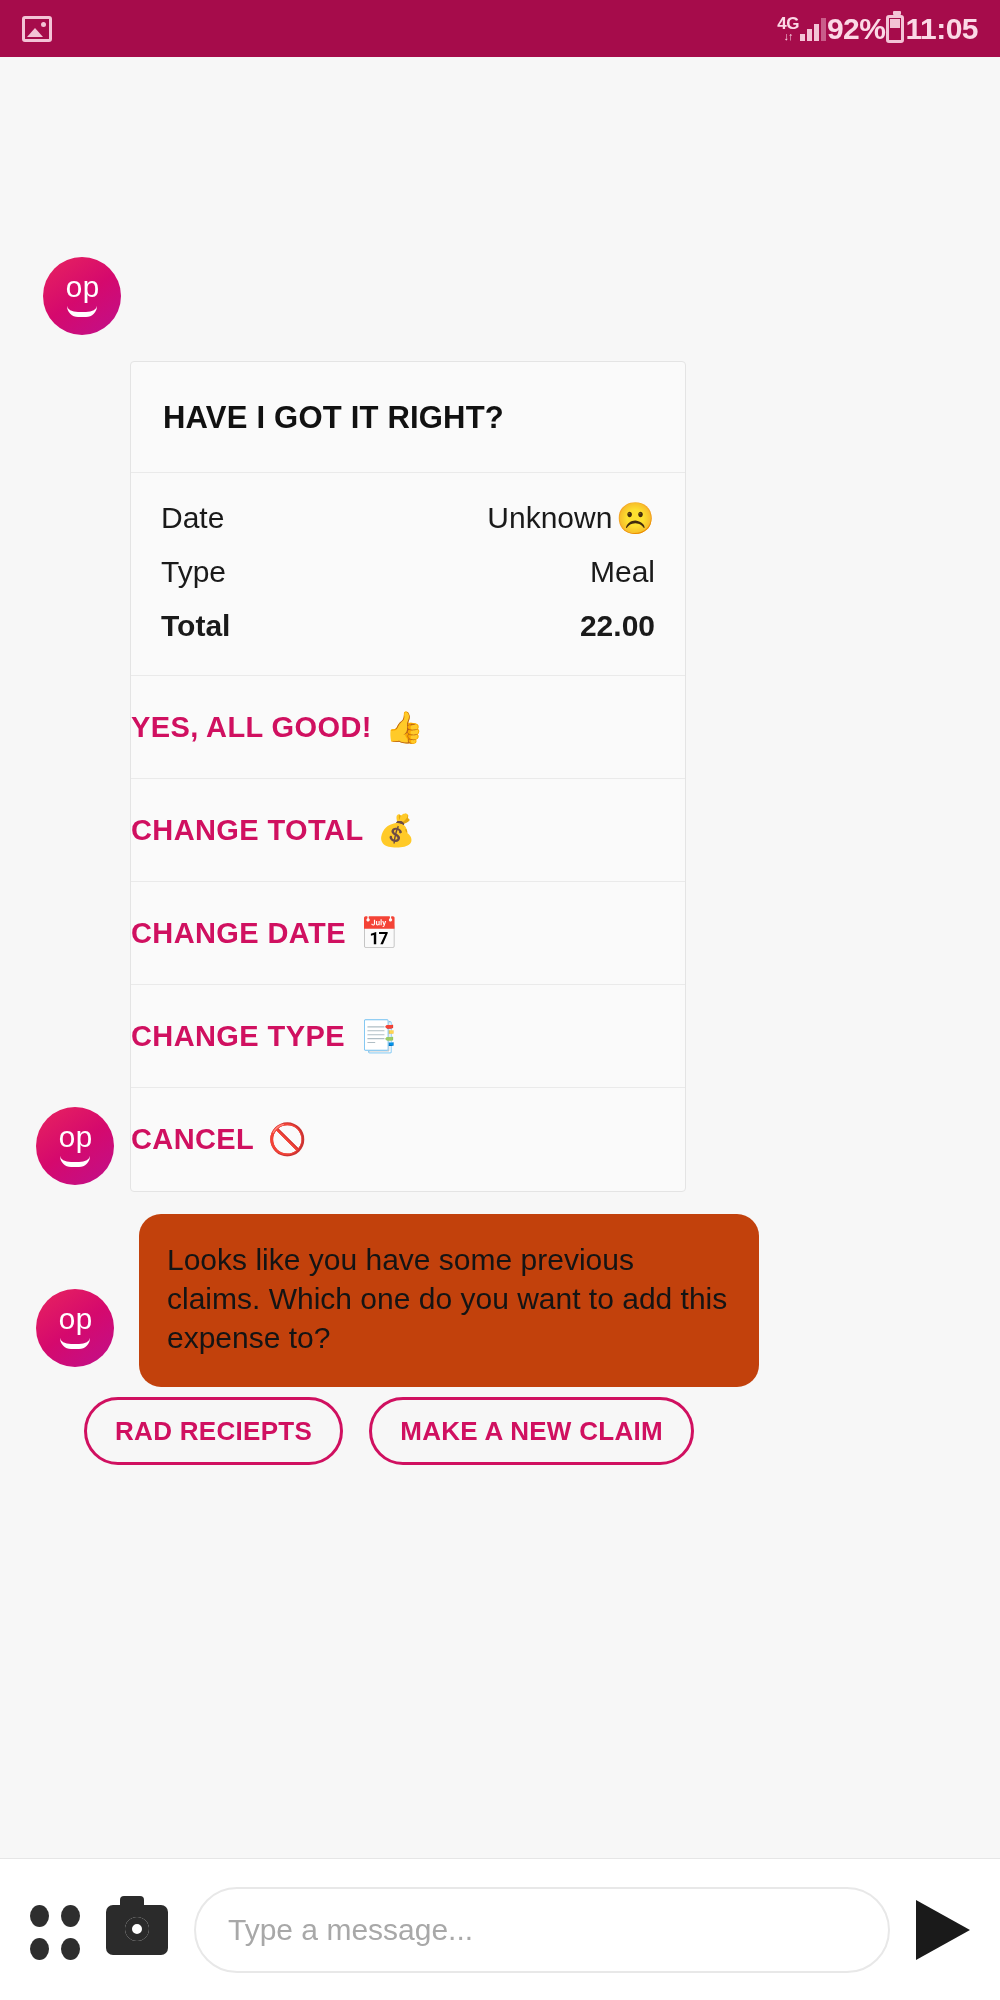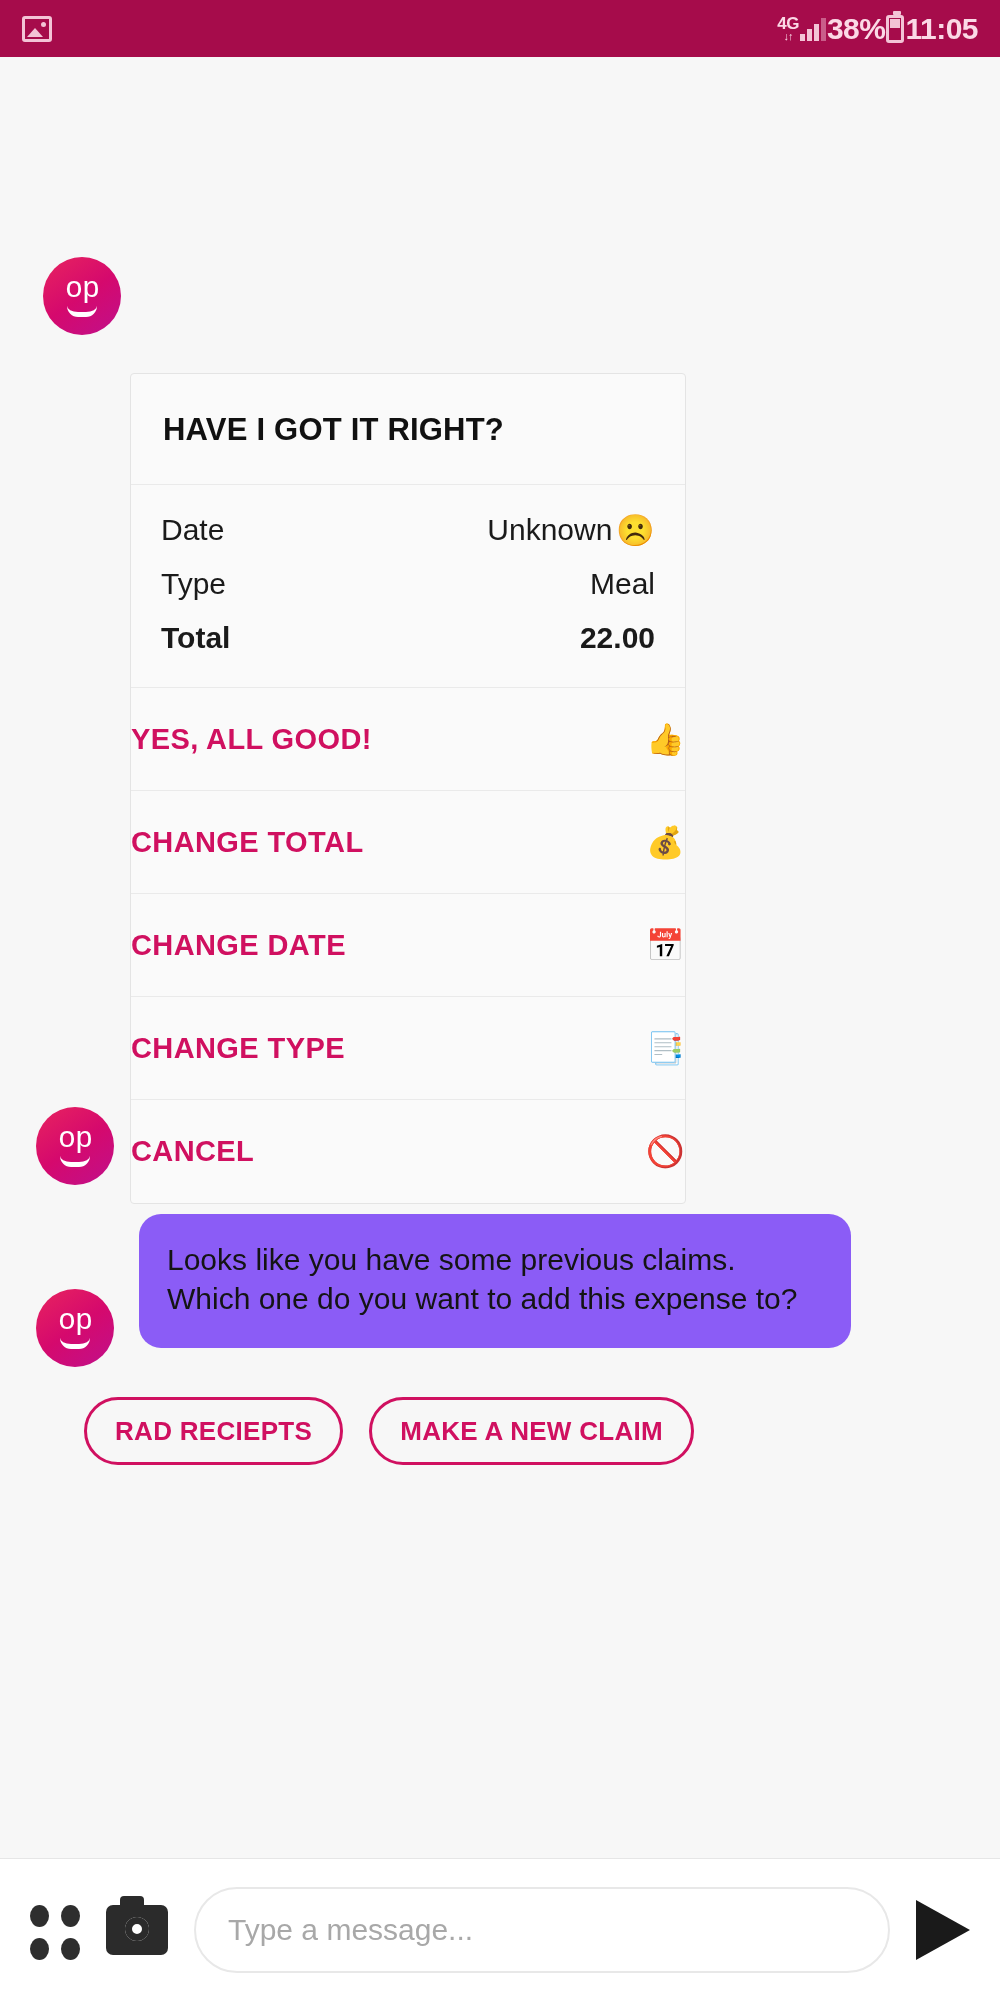--- a/index.html
+++ b/index.html
@@ -80,44 +80,44 @@
   }
   .avatar .op { color:#fff; font-size:30px; font-weight:500; letter-spacing:-1px; line-height:.9;
     font-family:Liberation Mono, monospace; }
   .avatar .sm { width:30px; height:11px; border-bottom:5px solid #fff; border-radius:0 0 30px 30px; margin-top:3px; }
   .avatar.a1 { left:43px; top:200px; }
   .avatar.a2 { left:36px; top:1050px; }
   .avatar.a3 { left:36px; top:1232px; }
 
   
   .card {
-    position:absolute; left:130px; top:316px; width:556px;
+    position:absolute; left:130px; top:304px; width:556px;
     background:#fafafa; border:1px solid #e4e4e4; border-radius:4px;
   }
   .card-head { padding:38px 32px 36px; border-bottom:1px solid #eaeaea; }
   .card-title { font-size:31px; font-weight:bold; color:#111; letter-spacing:.2px; }
 
   .rows { padding:18px 30px 22px; border-bottom:1px solid #eaeaea; }
   .row { display:flex; align-items:center; justify-content:space-between; padding:10px 0; }
   .row .lbl { font-size:30px; color:#1a1a1a; }
   .row .val { font-size:30px; color:#1a1a1a; display:flex; align-items:center; gap:4px; }
   .row.bold .lbl, .row.bold .val { font-weight:bold; }
   .emo { font-size:31px; line-height:1; font-family:"DejaVu Sans", sans-serif; }
 
   .act {
-    height:103px; display:flex; align-items:center; justify-content:space-between; gap:14px;
+    height:103px; display:flex; align-items:center; justify-content:flex-start; gap:14px;
     border-bottom:1px solid #eaeaea; cursor:pointer;
   }
   .act:last-child { border-bottom:none; }
   .act-txt { font-size:29px; font-weight:bold; color:#d01060; letter-spacing:.4px; }
 
   
   .bubble {
-    position:absolute; left:139px; top:1157px; width:712px;
-    background:#8b5cf6; border-radius:22px; padding:26px 28px 30px;
+    position:absolute; left:139px; top:1157px; width:620px;
+    background:#c2410c; border-radius:22px; padding:26px 28px 30px;
   }
   .bubble p { font-size:30px; color:#141414; line-height:1.3; }
 
   
   .qrow { position:absolute; left:84px; top:1340px; display:flex; gap:26px; }
   .pill {
     border:3px solid #d01060; border-radius:34px; height:68px;
     display:flex; align-items:center; justify-content:center; padding:0 28px; cursor:pointer;
   }
   .pill span { font-size:26px; font-weight:bold; color:#d01060; letter-spacing:.3px; }
@@ -154,21 +154,21 @@
       <div class="net-wrap">
         <span class="net-g">4G</span>
         <span class="net-ar">↓↑</span>
       </div>
       <div class="bars">
           <i></i>
           <i></i>
           <i></i>
           <i></i>
         </div>
-      <span class="pct">38%</span>
+      <span class="pct">92%</span>
       <div class="batt"></div>
       <span class="clock">11:05</span>
     </div>
   </div>
 
 
   <div class="chat">
 
     <div class="avatar a1">
       <span class="op">op</span>

